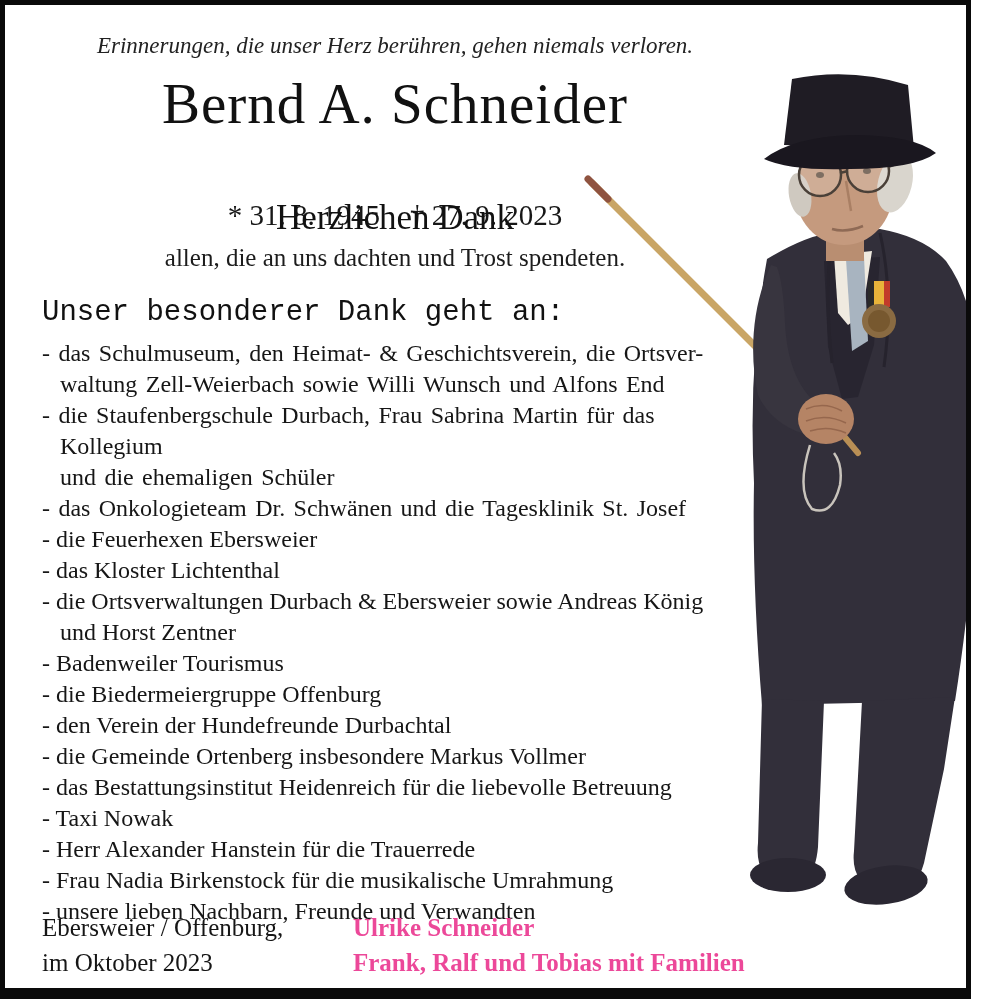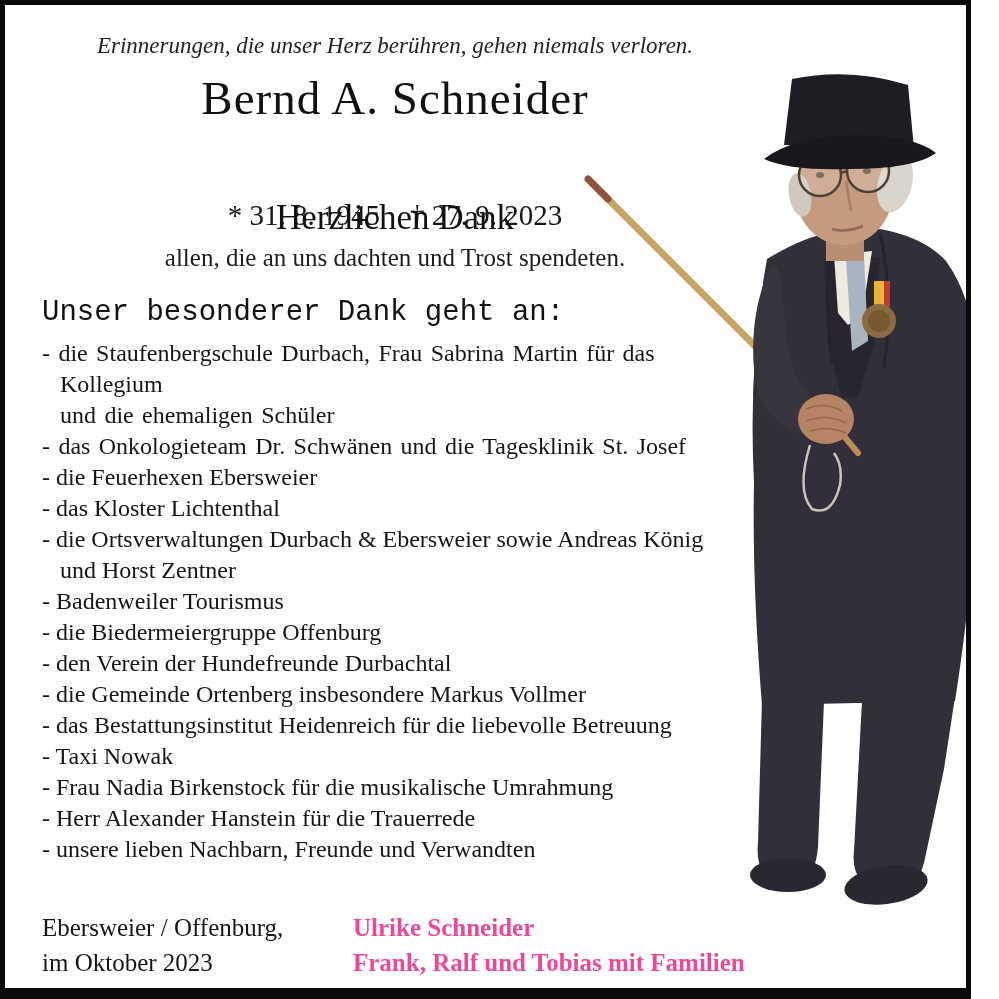--- a/index.html
+++ b/index.html
@@ -10,21 +10,21 @@
     background:#ffffff;
     border-style:solid; border-color:#0a0a0a;
     border-width:5px 5px 11px 5px;
     font-family:"Liberation Serif","DejaVu Serif",serif;
     color:#1b1b1b;
     overflow:hidden;
   }
   .abs { position:absolute; }
   .center-col { left:37px; width:706px; text-align:center; }
   .epigraph   { top:27px;  font-style:italic; font-size:23px; line-height:1.25; color:#222; }
-  .name       { top:68px;  font-size:47px; line-height:1.1; letter-spacing:1px; color:#111; }
+  .name       { top:68px;  font-size:57px; line-height:1.1; letter-spacing:1px; color:#111; }
   .dates      { top:146px; font-size:29px; display:flex; justify-content:center; gap:30px; color:#171717;margin-top:48px; }
   .thanks-title { top:193px; font-size:35px; color:#111;text-align:center; }
   .thanks-sub { top:239px; font-size:25px; color:#1c1c1c; }
   .list-head  { top:291px; left:37px; font-size:29px; color:#111;font-family:Liberation Mono, monospace; }
   .thanks-list { top:333px; left:37px; width:712px; font-size:24px; line-height:31px; color:#161616; }
   .thanks-item { white-space:pre-line; padding-left:18px; text-indent:-18px; }
   .thanks-item.stretch { word-spacing:0.10em; }
   .footer-left  { top:905px; left:37px;  font-size:25px; line-height:35px; white-space:pre-line; color:#161616; }
   .footer-right { top:905px; left:348px; font-size:25px; line-height:35px; white-space:pre-line; font-weight:bold; color:#ec4899; }
   .portrait { left:557px; top:58px; width:442px; height:855px; }
@@ -43,35 +43,37 @@
     <span>† 27. 9. 2023</span>
   </div>
 
   <div class="abs center-col thanks-title">Herzlichen Dank</div>
 
   <div class="abs center-col thanks-sub">allen, die an uns dachten und Trost spendeten.</div>
 
   <div class="abs list-head">Unser besonderer Dank geht an:</div>
 
   <div class="abs thanks-list">
+    <div class="thanks-item stretch">- das Schulmuseum, den Heimat- &amp; Geschichtsverein, die Ortsver-
+waltung Zell-Weierbach sowie Willi Wunsch und Alfons End</div>
     <div class="thanks-item stretch">- die Staufenbergschule Durbach, Frau Sabrina Martin für das Kollegium
 und die ehemaligen Schüler</div>
     <div class="thanks-item stretch">- das Onkologieteam Dr. Schwänen und die Tagesklinik St. Josef</div>
     <div class="thanks-item">- die Feuerhexen Ebersweier</div>
     <div class="thanks-item">- das Kloster Lichtenthal</div>
     <div class="thanks-item">- die Ortsverwaltungen Durbach &amp; Ebersweier sowie Andreas König
 und Horst Zentner</div>
     <div class="thanks-item">- Badenweiler Tourismus</div>
     <div class="thanks-item">- die Biedermeiergruppe Offenburg</div>
     <div class="thanks-item">- den Verein der Hundefreunde Durbachtal</div>
     <div class="thanks-item">- die Gemeinde Ortenberg insbesondere Markus Vollmer</div>
     <div class="thanks-item">- das Bestattungsinstitut Heidenreich für die liebevolle Betreuung</div>
     <div class="thanks-item">- Taxi Nowak</div>
+    <div class="thanks-item">- Herr Alexander Hanstein für die Trauerrede</div>
     <div class="thanks-item">- Frau Nadia Birkenstock für die musikalische Umrahmung</div>
-    <div class="thanks-item">- Herr Alexander Hanstein für die Trauerrede</div>
     <div class="thanks-item">- unsere lieben Nachbarn, Freunde und Verwandten</div>
   </div>
 
   <div class="abs footer-left">Ebersweier / Offenburg,
 im Oktober 2023</div>
   <div class="abs footer-right">Ulrike Schneider
 Frank, Ralf und Tobias mit Familien</div>
 
   <svg class="abs portrait" viewBox="0 0 442 855" xmlns="http://www.w3.org/2000/svg" aria-hidden="true">
 

